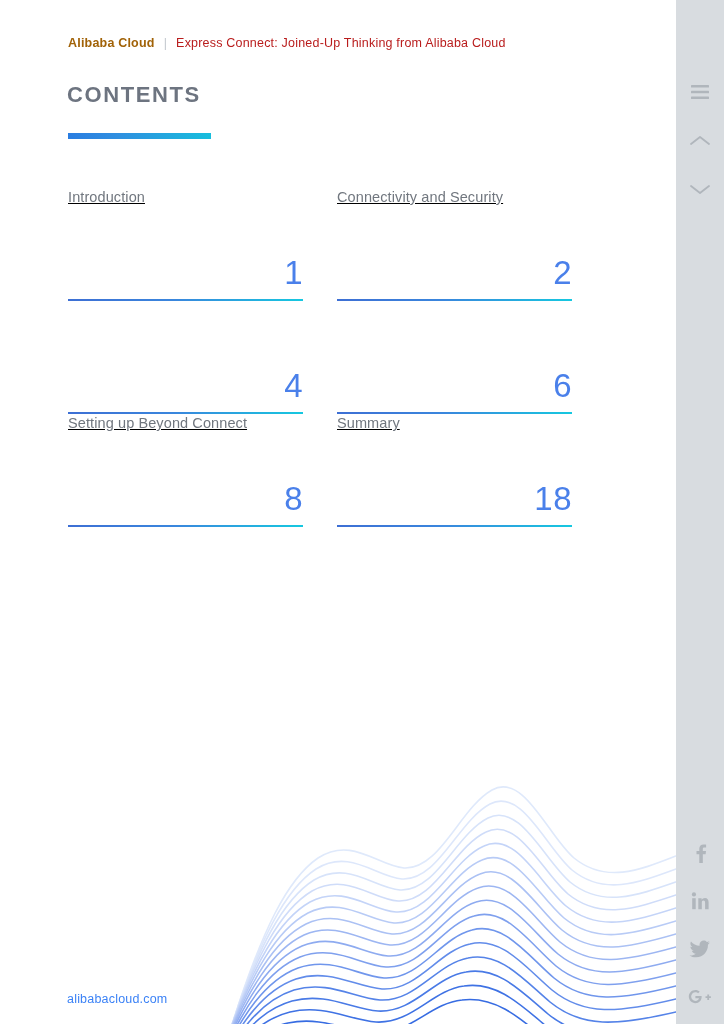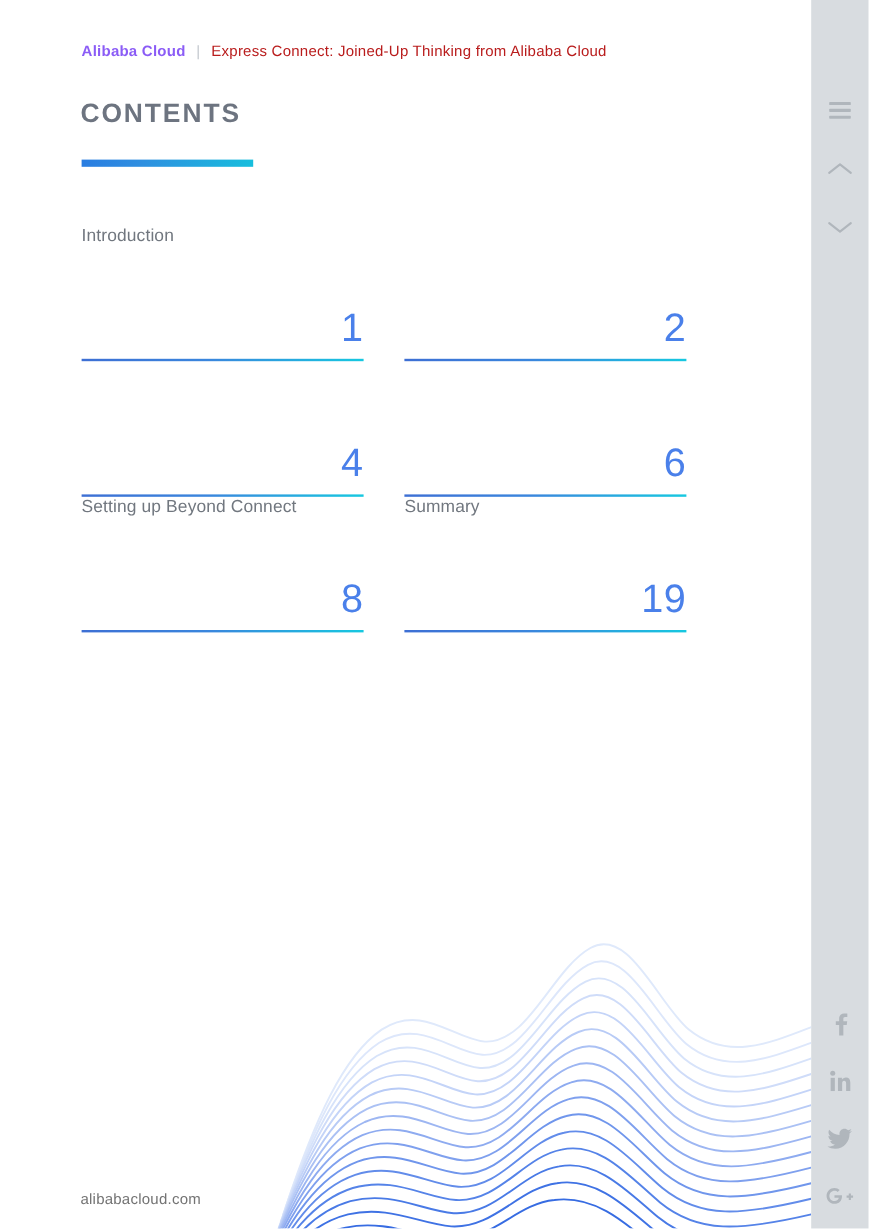--- a/index.html
+++ b/index.html
@@ -28,21 +28,21 @@
   
   #header {
     position:absolute;
     left:68px; top:36px;
     font-size:12.5px;
     letter-spacing:0.2px;
     white-space:nowrap;
     display:flex;
     align-items:center;
   }
-  #header .brand { color:#8b5cf6; font-weight:bold; }
+  #header .brand { color:#a16207; font-weight:bold; }
   #header .sep   { color:#c3c8ce; margin:0 9px; }
   #header .sub   { color:#b91c1c; font-weight:normal; }
 
   
   #title {
     position:absolute;
     left:67px; top:84px;
     font-size:22px;
     font-weight:bold;
     letter-spacing:1.6px;
@@ -62,20 +62,21 @@
     left:68px; top:188px;
     width:504px;
     display:grid;
     grid-template-columns:235px 235px;
     column-gap:34px;
     row-gap:0px;
   }
   .toc-item {
     position:relative;
     height:113px;
+    text-decoration:underline;
   }
   .toc-label {
     font-size:14.5px;
     color:#71777f;
     line-height:19px;
     letter-spacing:0.1px;
     max-width:200px;
   }
   .toc-page {
     position:absolute;
@@ -91,21 +92,21 @@
     left:0; bottom:0;
     width:100%; height:2px;
     background:linear-gradient(90deg,#3d6fd4 0%,#3a86dd 45%,#16c8e0 100%);
   }
 
   
   #footer-url {
     position:absolute;
     left:67px; top:992px;
     font-size:12.5px;
-    color:#737373;
+    color:#3b82f6;
     letter-spacing:0.2px;
   }
 
   
   #waves {
     position:absolute;
     left:0; bottom:0;
     width:676px; height:240px;
     pointer-events:none;
   }
@@ -177,20 +178,21 @@
 
     <div id="toc">
 
       <div class="toc-item">
         <div class="toc-label">Introduction</div>
         <div class="toc-page">1</div>
         <div class="toc-rule"></div>
       </div>
 
       <div class="toc-item">
+        <div class="toc-label">Connectivity and Security</div>
         <div class="toc-page">2</div>
         <div class="toc-rule"></div>
       </div>
 
       <div class="toc-item">
         <div class="toc-page">4</div>
         <div class="toc-rule"></div>
       </div>
 
       <div class="toc-item">
@@ -199,21 +201,21 @@
       </div>
 
       <div class="toc-item">
         <div class="toc-label">Setting up Beyond Connect</div>
         <div class="toc-page">8</div>
         <div class="toc-rule"></div>
       </div>
 
       <div class="toc-item">
         <div class="toc-label">Summary</div>
-        <div class="toc-page">19</div>
+        <div class="toc-page">18</div>
         <div class="toc-rule"></div>
       </div>
 
     </div>
 
     <div id="footer-url">alibabacloud.com</div>
 
   </div>
 
   <div id="sidebar">

